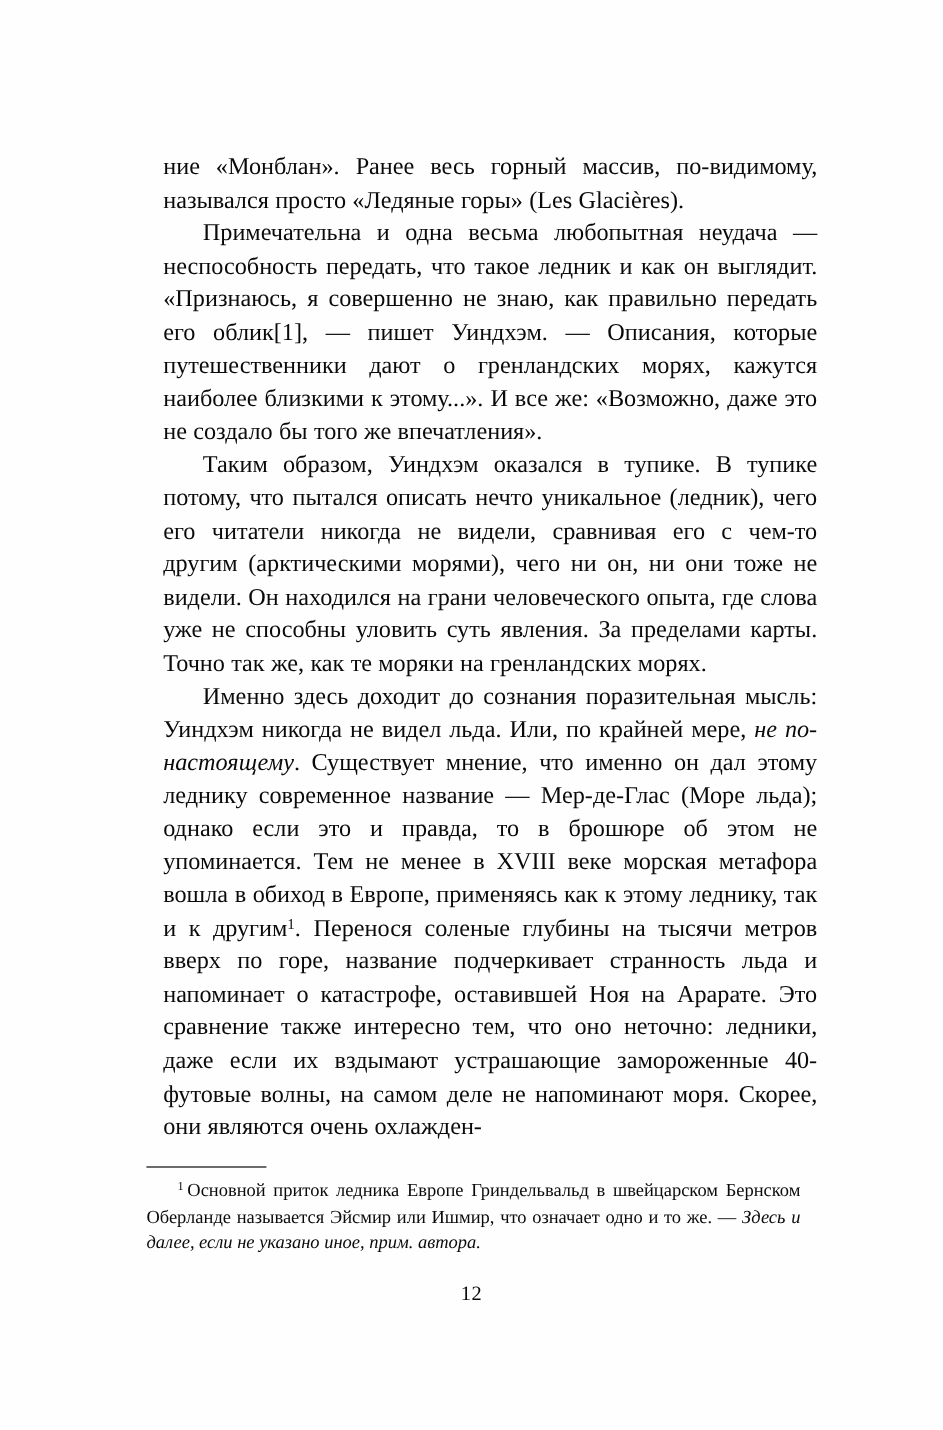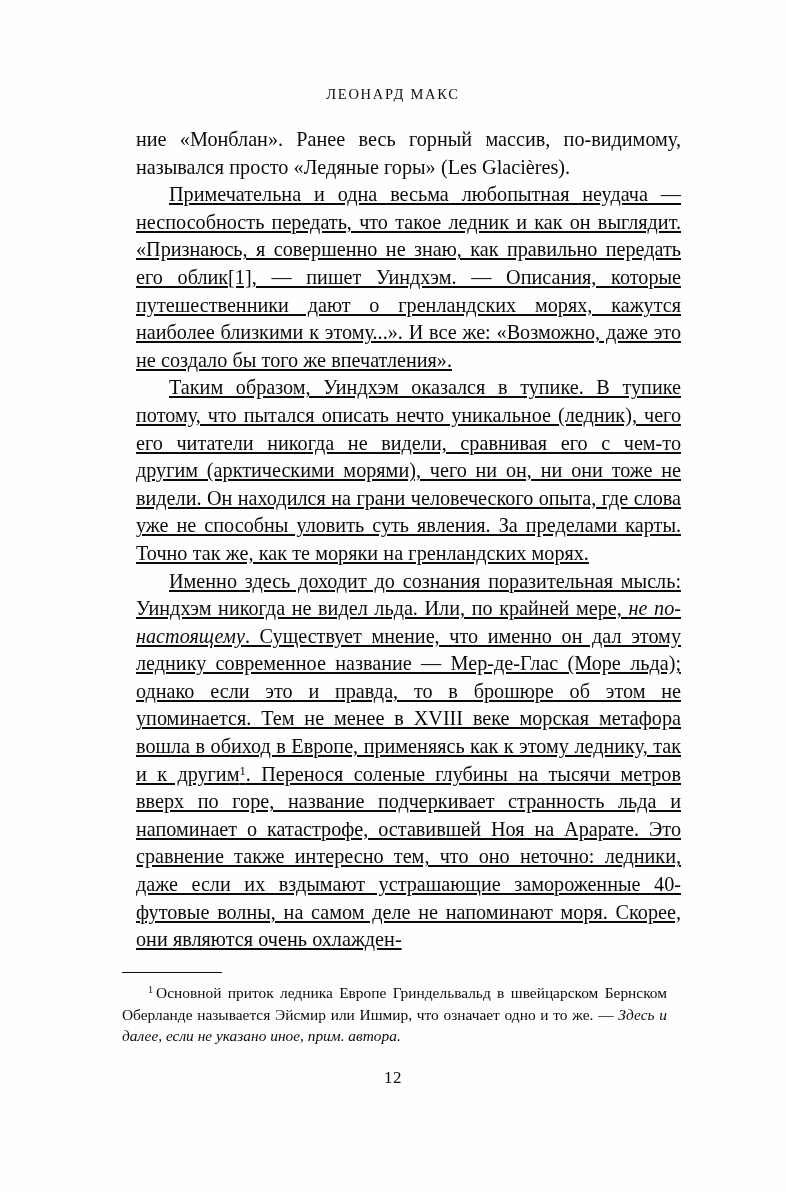--- a/index.html
+++ b/index.html
@@ -54,21 +54,20 @@
     line-height: 27.6px;
     text-align: justify;
     text-justify: inter-word;
     color: #0a0a0a;
     hyphens: manual;
     word-spacing: 0.2px;
   }
 
   .para.indent {
     text-indent: 33px;
-    text-decoration: underline;
   }
 
   .para.cont {
     text-indent: 0;
   }
 
   em.it {
     font-style: italic;
   }
 
@@ -119,21 +118,20 @@
     font-size: 17px;
     letter-spacing: 0.6px;
     color: #0a0a0a;
   }
 </style>
 </head>
 <body>
 
 <div class="page">
 
-  <div class="running-head">ЛЕОНАРД МАКС</div>
 
   <div class="textblock">
 
     <p class="para cont">ние «Монблан». Ранее весь горный массив, по-видимому, назывался просто «Ледяные горы» (Les Glacières).</p>
 
     <p class="para indent">Примечательна и одна весьма любопытная неудача — неспособность передать, что такое ледник и как он выглядит. «Признаюсь, я совершенно не знаю, как правильно передать его облик[1], — пишет Уиндхэм. — Описания, которые путешественники дают о гренландских морях, кажутся наиболее близкими к этому...». И все же: «Возможно, даже это не создало бы того же впечатления».</p>
 
     <p class="para indent">Таким образом, Уиндхэм оказался в тупике. В тупике потому, что пытался описать нечто уникальное (ледник), чего его читатели никогда не видели, сравнивая его с чем-то другим (арктическими морями), чего ни он, ни они тоже не видели. Он находился на грани человеческого опыта, где слова уже не способны уловить суть явления. За пределами карты. Точно так же, как те моряки на гренландских морях.</p>
 
     <p class="para indent"><span>Именно здесь доходит до сознания поразительная мысль: Уиндхэм никогда не видел льда. Или, по крайней мере, </span><em class="it">не по-настоящему</em><span>. Существует мнение, что именно он дал этому леднику современное название — Мер-де-Глас (Море льда); однако если это и правда, то в брошюре об этом не упоминается. Тем не менее в XVIII веке морская метафора вошла в обиход в Европе, применяясь как к этому леднику, так и к другим</span><sup class="fnref">1</sup><span>. Перенося соленые глубины на тысячи метров вверх по горе, название подчеркивает странность льда и напоминает о катастрофе, оставившей Ноя на Арарате. Это сравнение также интересно тем, что оно неточно: ледники, даже если их вздымают устрашающие замороженные 40-футовые волны, на самом деле не напоминают моря. Скорее, они являются очень охлажден-</span></p>

